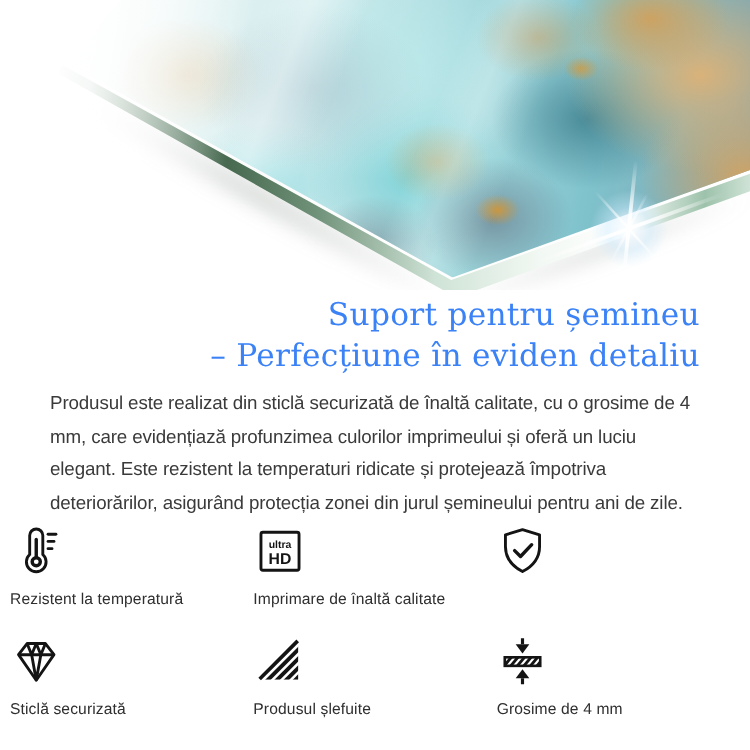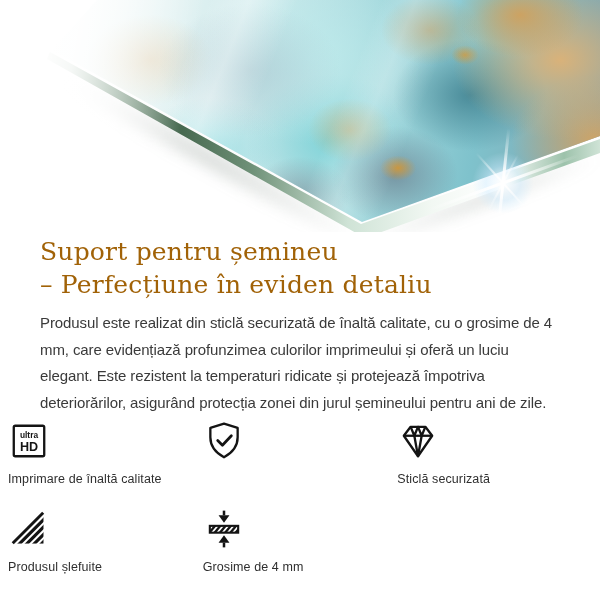--- a/index.html
+++ b/index.html
@@ -77,21 +77,21 @@
   .sparkle .ray-v  { width: 3px; height: 110px; background: linear-gradient(to bottom, transparent, #ffffff 45%, #ffffff 55%, transparent); transform: translate(-50%,-50%) rotate(6deg); }
   .sparkle .ray-d1 { width: 80px; height: 2px; transform: translate(-50%,-50%) rotate(48deg); opacity: 0.85; }
   .sparkle .ray-d2 { width: 64px; height: 2px; transform: translate(-50%,-50%) rotate(-62deg); opacity: 0.7; }
 
   
   .content { padding: 0 40px; }
   .title {
     margin: 3px 0 0;
     font-family: "DejaVu Serif", "Liberation Serif", serif;
     font-weight: 400; font-size: 25px; line-height: 33px;
-    color: #a16207; letter-spacing: 0.2px;
+    color: #3b82f6; letter-spacing: 0.2px; text-align: right;
   }
   .description {
     margin: 9px 0 0; max-width: 540px;
     font-size: 15px; line-height: 26.5px; letter-spacing: -0.1px;
     color: #3a3a3a; hyphens: manual;
   }
 
   
   .features {
     margin: 4px 8px 0; display: grid;
@@ -125,20 +125,33 @@
 <div class="content">
   <h1 class="title">
     <span>Suport pentru șemineu</span><br>
     <span>– Perfecțiune în eviden detaliu</span>
   </h1>
   <p class="description">Produsul este realizat din sticlă securizată de înaltă calitate, cu o grosime de 4 mm, care eviden­țiază profunzimea culorilor imprimeului și oferă un luciu elegant. Este rezistent la temperaturi ridicate și protejează împotriva deteriorărilor, asigurând protecția zonei din jurul șemineului pentru ani de zile.</p>
 </div>
 
 <div class="features">
 
+  <div class="feature">
+    <svg viewBox="0 0 40 40">
+      <g class="ficon" stroke-linecap="round">
+        <path d="M15,8 a5,5 0 0 1 10,0 V22.5 a7.5,7.5 0 1 1 -10,0 Z"></path>
+        <line x1="20" y1="11" x2="20" y2="24" stroke-width="2.6"></line>
+        <circle cx="20" cy="28" r="3.1" stroke-width="2.6"></circle>
+        <line x1="29" y1="7" x2="35" y2="7"></line>
+        <line x1="29" y1="12.5" x2="33.5" y2="12.5"></line>
+        <line x1="29" y1="18" x2="32" y2="18"></line>
+      </g>
+    </svg>
+    <span class="flabel">Rezistent la temperatură</span>
+  </div>
 
   <div class="feature">
     <svg viewBox="0 0 40 40">
       <rect class="ficon" x="5.5" y="5.5" width="29" height="29" rx="1.5" stroke-width="2.5"></rect>
       <text class="svgtext" x="20" y="17.5" text-anchor="middle" font-size="8">ultra</text>
       <text class="svgtext" x="20" y="29.5" text-anchor="middle" font-size="12">HD</text>
     </svg>
 
     <span class="flabel">Imprimare de înaltă calitate</span>
   </div>

